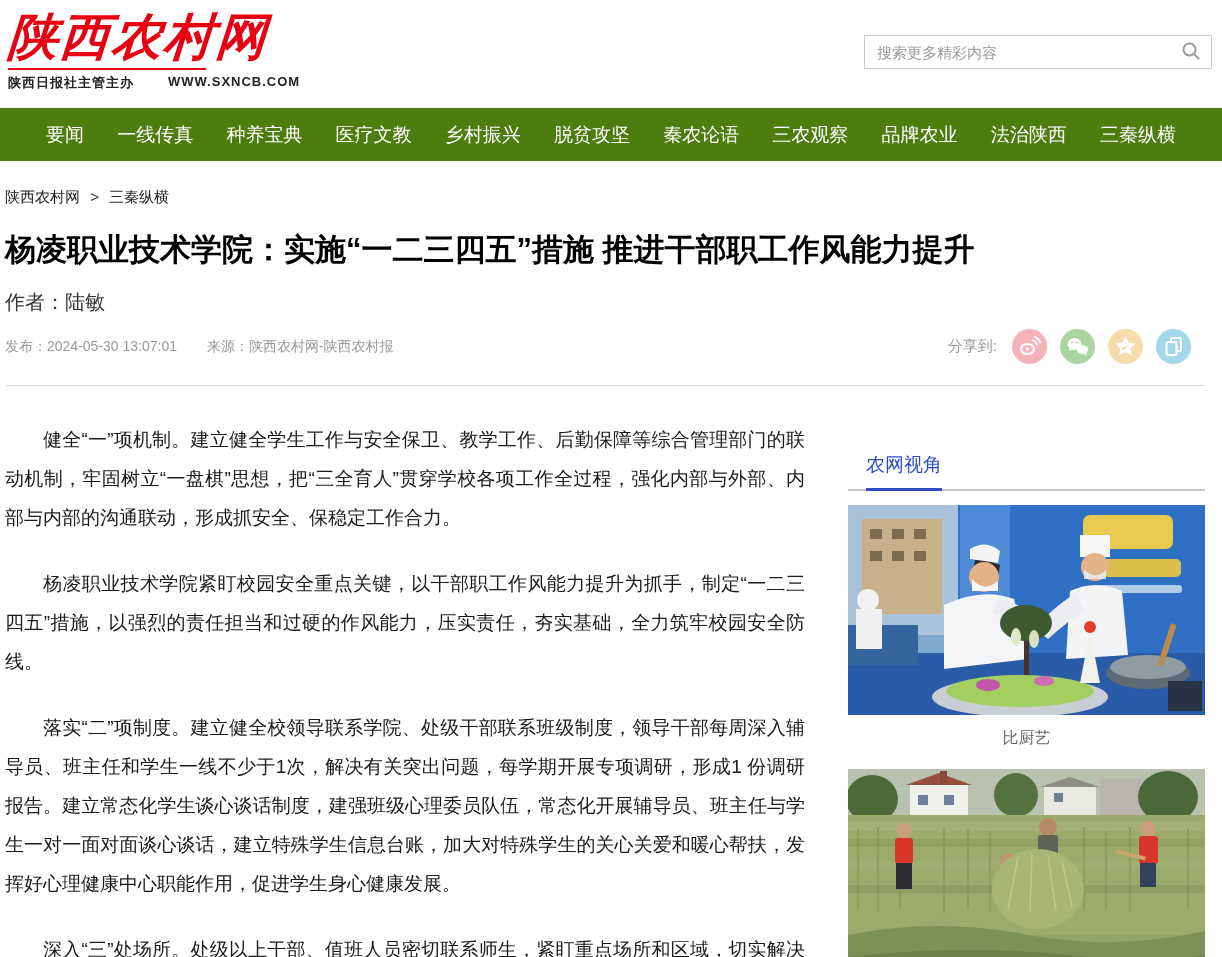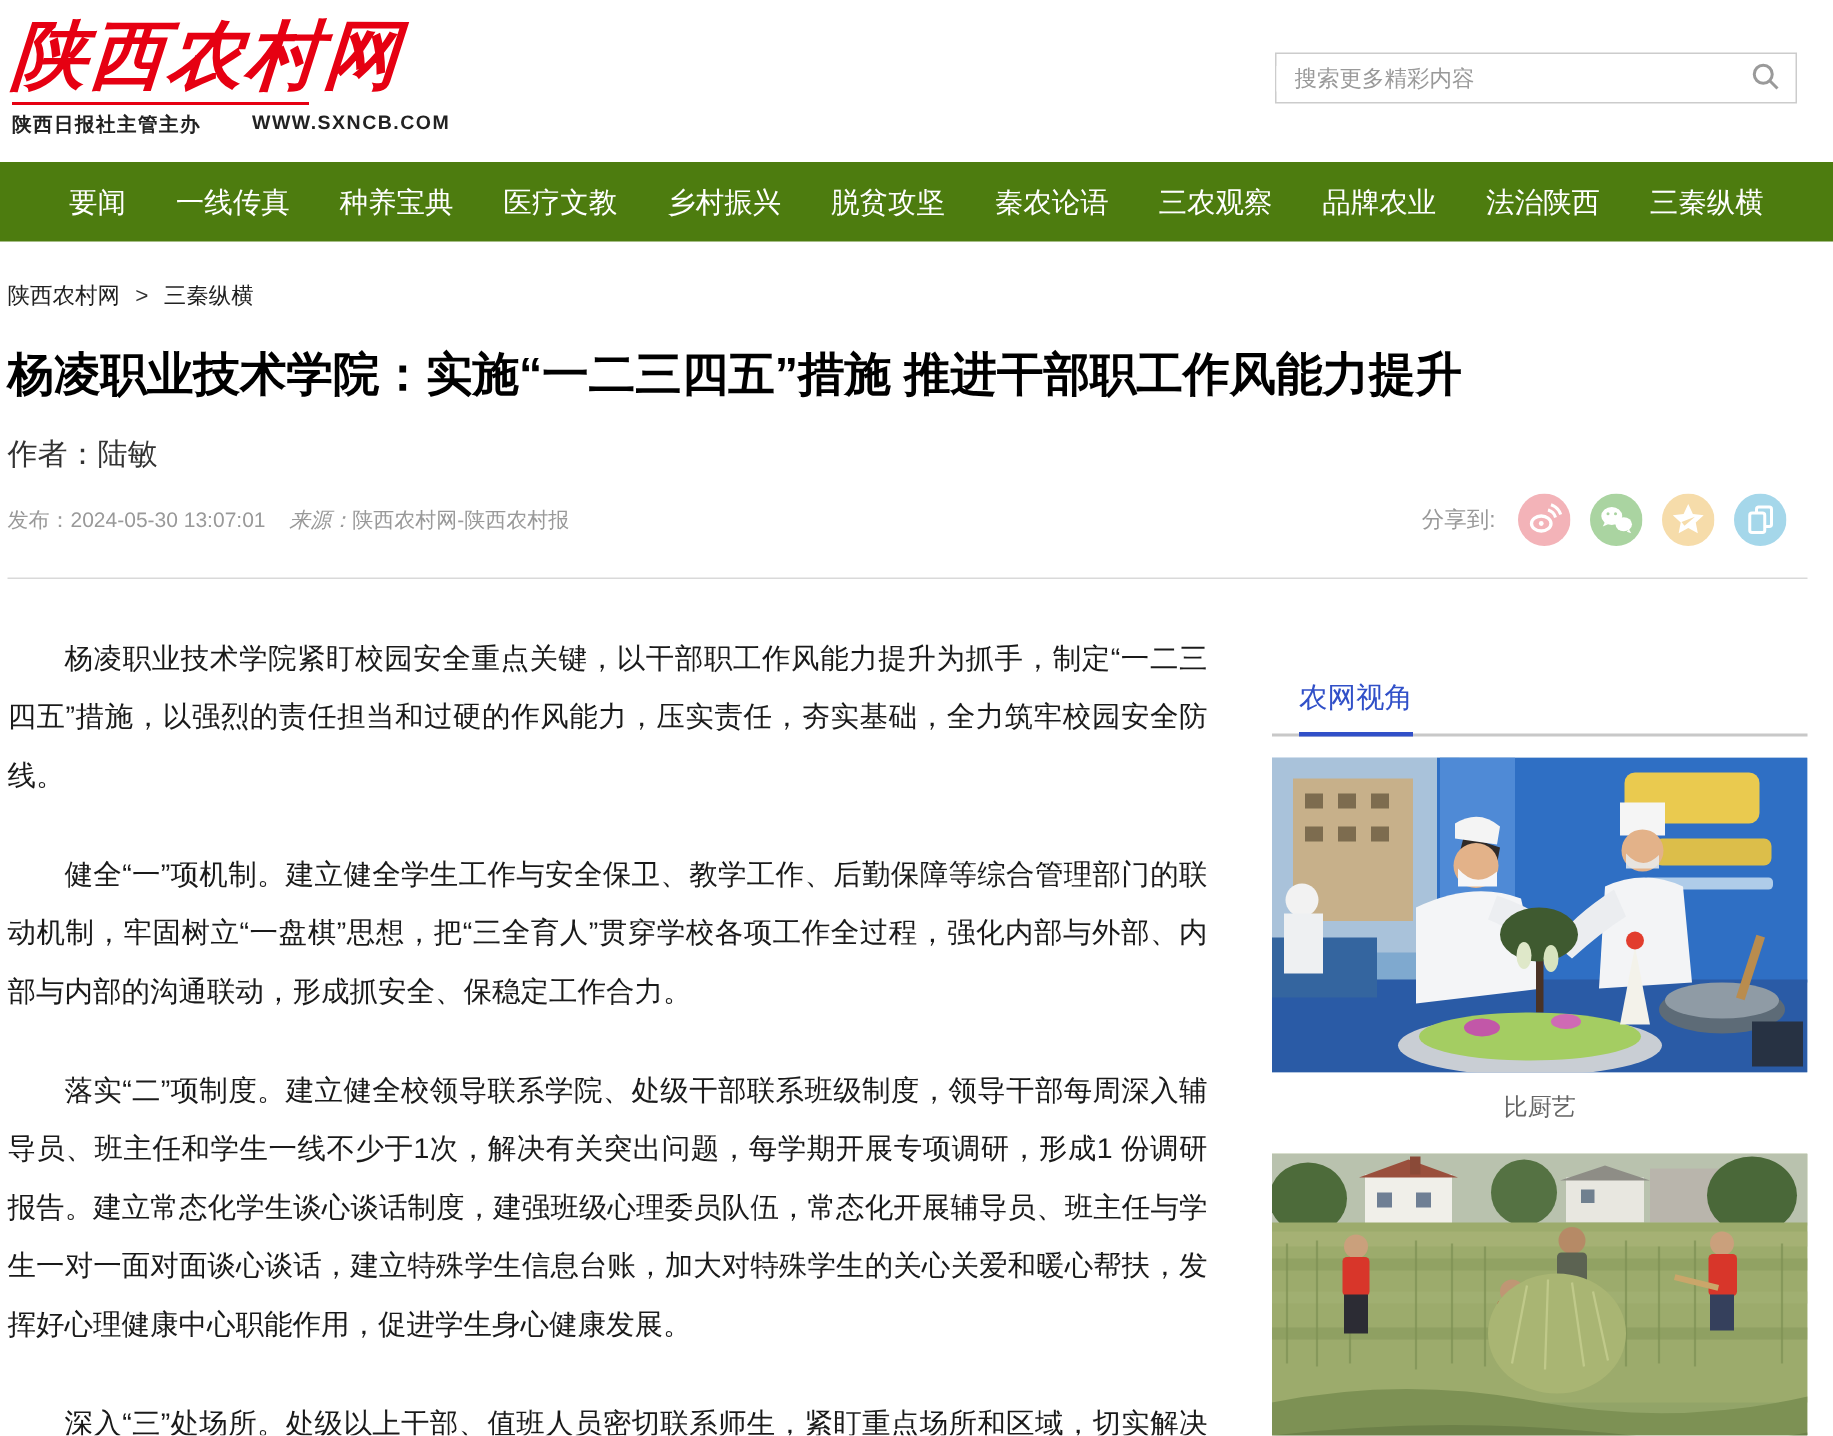--- a/index.html
+++ b/index.html
@@ -8,21 +8,21 @@
   .page { width:1222px; height:957px; overflow:hidden; background:#fff; margin:0 auto; position:relative; }
 
   
   .header { position:relative; height:108px; background:#fff; }
   .logo-block { position:absolute; left:8px; top:8px; cursor:pointer; }
   .logo-text { font-family:"DejaVu Serif","Liberation Serif",serif; font-weight:bold; font-style:italic;
                color:#e60012; font-size:50px; line-height:58px; letter-spacing:2px;
                transform:skewX(-4deg); display:inline-block; }
   .logo-underline { height:2px; background:#e60012; width:198px; margin-top:2px; }
   .logo-tagline { display:flex; gap:34px; margin-top:4px; font-size:13px; font-weight:bold; color:#222; letter-spacing:1px; }
-  .search-box { position:absolute; right:24px; top:35px; width:348px; height:34px;
+  .search-box { position:absolute; right:10px; top:35px; width:348px; height:34px;
                 border:1px solid #ccc; display:flex; align-items:center; background:#fff; }
   .search-input { flex:1; border:none; outline:none; font-size:15px; color:#333; padding:0 12px;
                   font-family:"Liberation Sans","DejaVu Sans",sans-serif; }
   .search-input::placeholder { color:#999; }
   .search-btn { width:40px; height:32px; border:none; background:transparent; cursor:pointer;
                 display:flex; align-items:center; justify-content:center; }
 
   
   .nav { height:53px; background:#4d7c0f; display:flex; align-items:center;
          justify-content:space-between; padding:0 46px; }
@@ -32,21 +32,21 @@
   .content { padding:0 17px 0 5px; }
   .breadcrumb { margin-top:27px; font-size:15px; color:#222; }
   .breadcrumb .bc-link { cursor:pointer; }
   .breadcrumb .bc-sep { margin:0 6px; color:#333; }
 
   .article-title { margin-top:19px; font-size:31px; font-weight:bold; color:#000; line-height:1.55; max-width:1200px; }
 
   .author-row { margin-top:15px; font-size:20px; color:#333; }
   .meta-row { margin-top:13px; display:flex; align-items:center; justify-content:space-between; }
   .meta-left { font-size:14px; color:#999; }
-  .meta-left .meta-src { margin-left:12px;font-style:italic; }
+  .meta-left .meta-src { margin-left:26px; }
   .share-row { display:flex; align-items:center; gap:13px; padding-right:14px; }
   .share-label { font-size:15px; color:#999; margin-right:2px; }
   .share-circle { width:35px; height:35px; border-radius:50%; display:flex; align-items:center;
                   justify-content:center; cursor:pointer; }
 
   .divider { margin-top:21px; border-bottom:1px solid #d9d9d9; }
 
   .columns { display:flex; margin-top:34px; }
   .article-col { width:800px; }
   .article-col p { font-size:19px; color:#1a1a1a; line-height:39px; text-indent:2em; margin-bottom:27px;
@@ -166,22 +166,22 @@
           </svg>
         </span>
       </div>
     </div>
 
     <div class="divider"></div>
 
     <div class="columns">
 
       <div class="article-col">
+        <p>健全“一”项机制。建立健全学生工作与安全保卫、教学工作、后勤保障等综合管理部门的联动机制，牢固树立“一盘棋”思想，把“三全育人”贯穿学校各项工作全过程，强化内部与外部、内部与内部的沟通联动，形成抓安全、保稳定工作合力。</p>
         <p>杨凌职业技术学院紧盯校园安全重点关键，以干部职工作风能力提升为抓手，制定“一二三四五”措施，以强烈的责任担当和过硬的作风能力，压实责任，夯实基础，全力筑牢校园安全防线。</p>
-        <p>健全“一”项机制。建立健全学生工作与安全保卫、教学工作、后勤保障等综合管理部门的联动机制，牢固树立“一盘棋”思想，把“三全育人”贯穿学校各项工作全过程，强化内部与外部、内部与内部的沟通联动，形成抓安全、保稳定工作合力。</p>
         <p>落实“二”项制度。建立健全校领导联系学院、处级干部联系班级制度，领导干部每周深入辅导员、班主任和学生一线不少于1次，解决有关突出问题，每学期开展专项调研，形成1 份调研报告。建立常态化学生谈心谈话制度，建强班级心理委员队伍，常态化开展辅导员、班主任与学生一对一面对面谈心谈话，建立特殊学生信息台账，加大对特殊学生的关心关爱和暖心帮扶，发挥好心理健康中心职能作用，促进学生身心健康发展。</p>
         <p>深入“三”处场所。处级以上干部、值班人员密切联系师生，紧盯重点场所和区域，切实解决师生“急难愁盼”问题。深入教室（实习实训场所），落实三级领导听课制度，加强教学运行情况检查，督促任课教师要及时将学生上课及实训考勤、纪律、学习状态等情况与学工办第一时间沟通反</p>
       </div>
 
       <div class="sidebar">
         <div class="sb-header">
           <span class="sb-title">农网视角</span>
         </div>
 
         <div class="sb-card">

